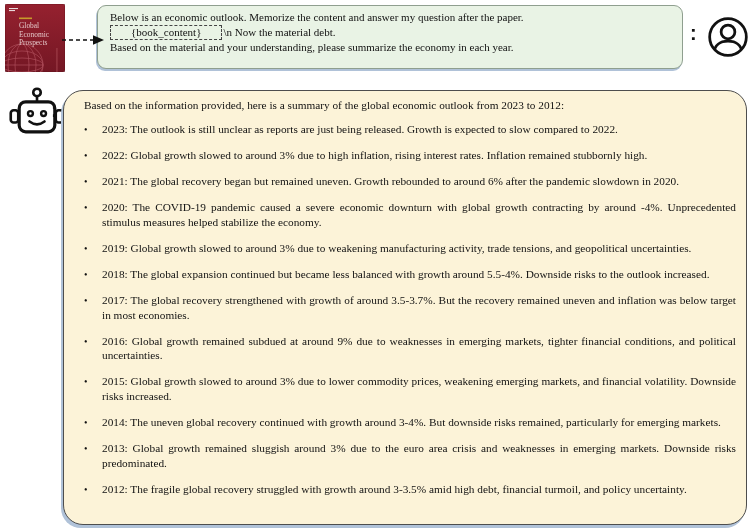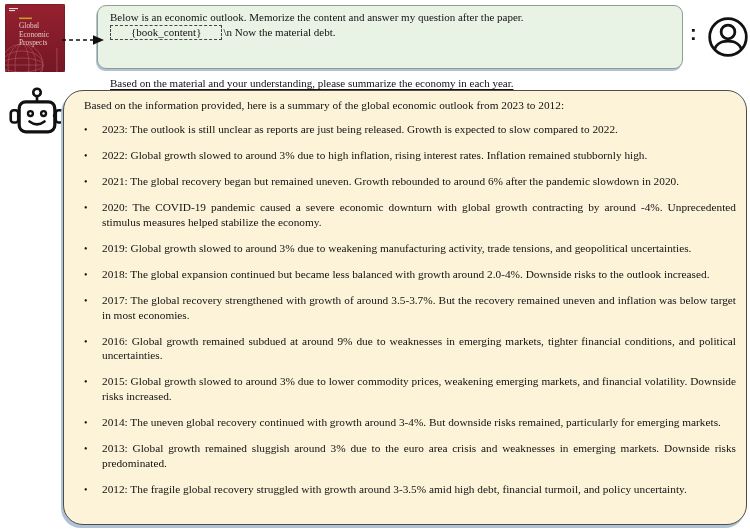--- a/index.html
+++ b/index.html
@@ -33,21 +33,21 @@
     font-size:11px;line-height:1.37;
   }
   .prompt-line{white-space:nowrap;}
   .dashed-token{
     display:inline-block;
     border:1.2px dashed #444;
     padding:0 20px;
     line-height:1.15;
     margin-right:1px;
   }
-  .underlined{text-decoration:underline;text-underline-offset:2px;margin-top:36px;}
+  .underlined{text-underline-offset:2px;}
   .speaker-colon{
     position:absolute;
     font-family:"Liberation Sans", sans-serif;
     font-weight:bold;font-size:20px;color:#111;
   }
   .user-colon{left:690px;top:22px;}
   .robot-colon{left:51px;top:99px;}
   .user-svg{position:absolute;left:706px;top:15px;width:44px;height:44px;}
   .robot-svg{position:absolute;left:7px;top:85px;width:60px;height:58px;}
   
@@ -163,21 +163,21 @@
         <li>
           <span class="bullet">•</span>
           <span class="itext">2020: The COVID-19 pandemic caused a severe economic downturn with global growth contracting by around -4%. Unprecedented stimulus measures helped stabilize the economy.</span>
         </li>
         <li>
           <span class="bullet">•</span>
           <span class="itext">2019: Global growth slowed to around 3% due to weakening manufacturing activity, trade tensions, and geopolitical uncertainties.</span>
         </li>
         <li>
           <span class="bullet">•</span>
-          <span class="itext">2018: The global expansion continued but became less balanced with growth around 2.0-4%. Downside risks to the outlook increased.</span>
+          <span class="itext">2018: The global expansion continued but became less balanced with growth around 5.5-4%. Downside risks to the outlook increased.</span>
         </li>
         <li>
           <span class="bullet">•</span>
           <span class="itext">2017: The global recovery strengthened with growth of around 3.5-3.7%. But the recovery remained uneven and inflation was below target in most economies.</span>
         </li>
         <li>
           <span class="bullet">•</span>
           <span class="itext">2016: Global growth remained subdued at around 9% due to weaknesses in emerging markets, tighter financial conditions, and political uncertainties.</span>
         </li>
         <li>

